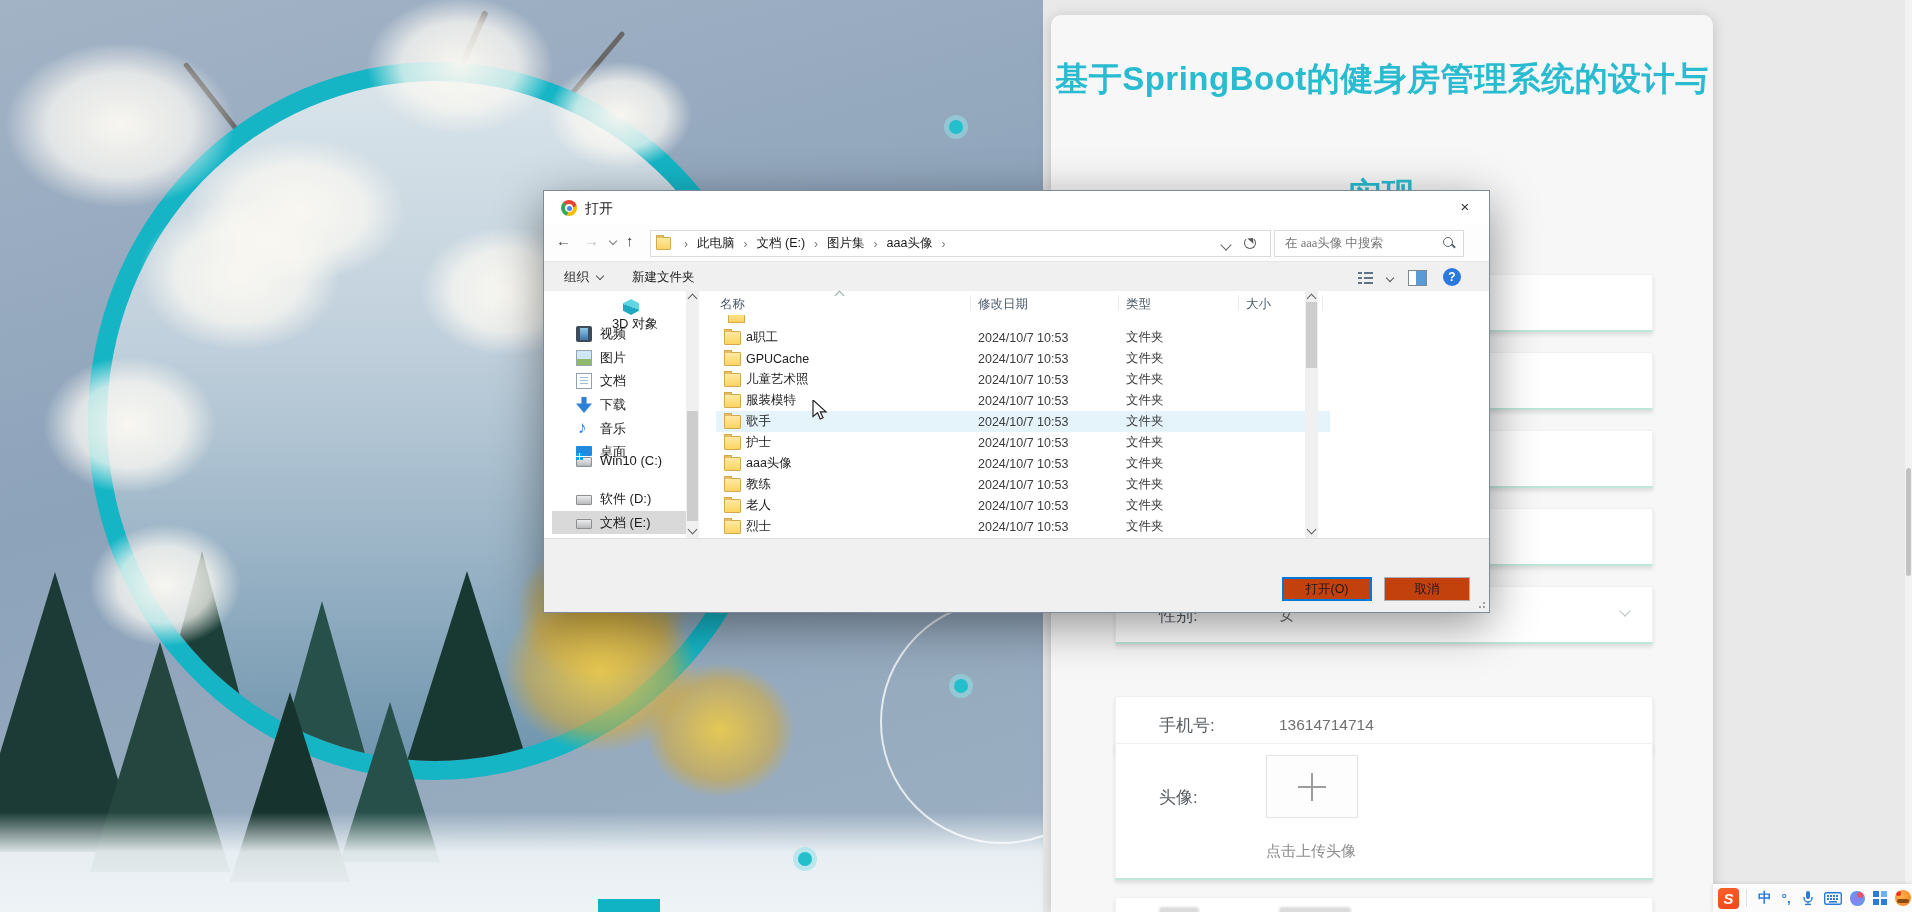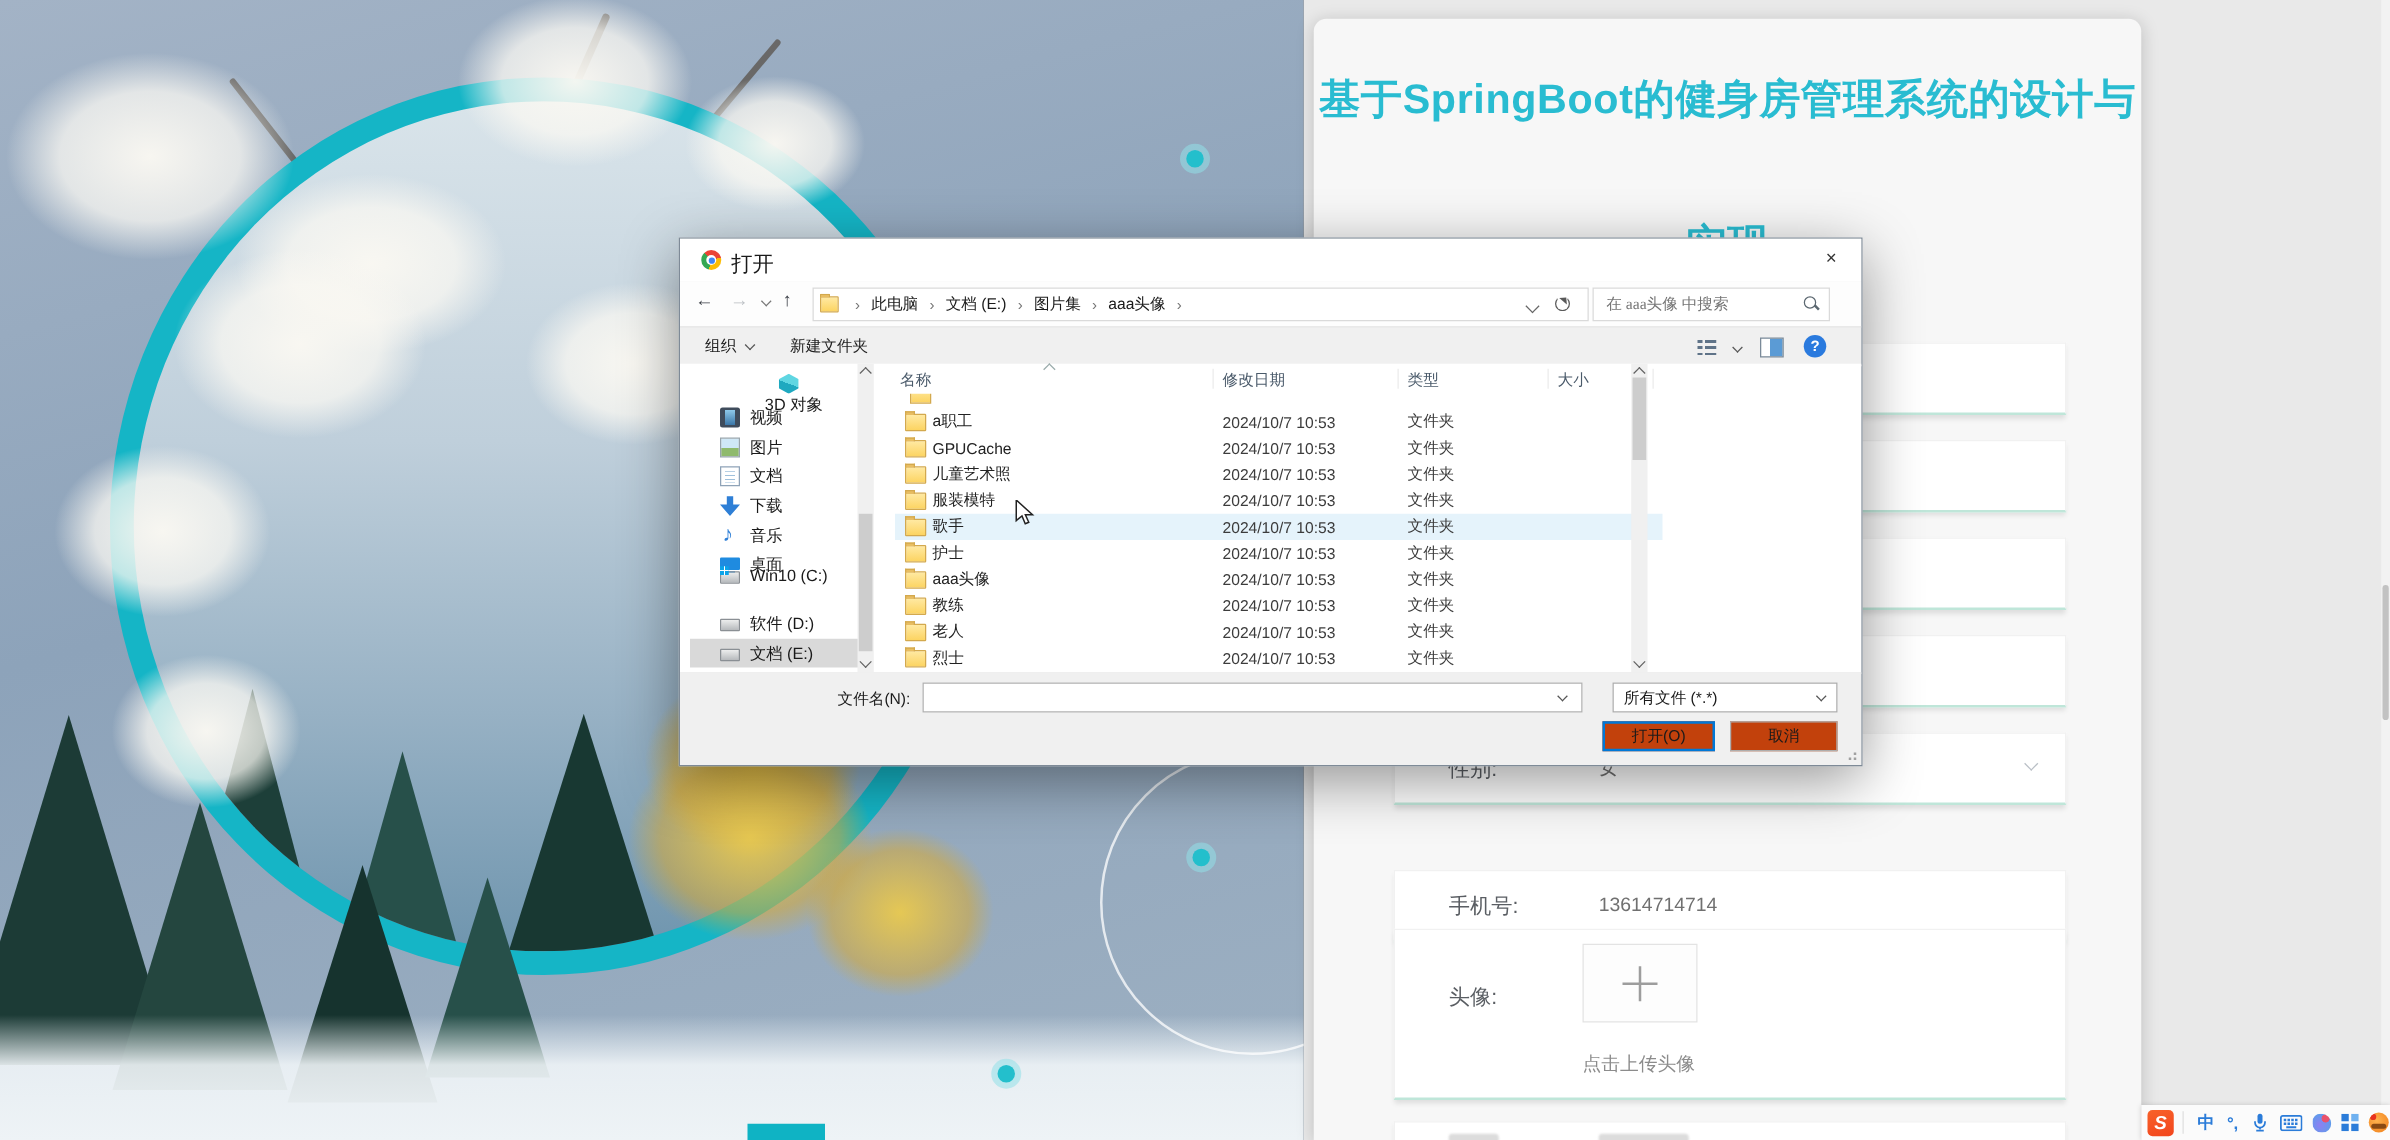--- a/index.html
+++ b/index.html
@@ -57,21 +57,21 @@
   
   #dialog{position:absolute;left:543px;top:190px;width:945px;height:421px;background:#f0f0f0;
     border:1px solid #7e8a97;box-shadow:0 12px 45px rgba(0,0,0,.42);z-index:10;font-size:12.5px;color:#1a1a1a;}
   #dlg-titlebar{position:absolute;left:0;top:0;width:100%;height:34px;background:#fff;}
   #chrome-icon{position:absolute;left:17px;top:9px;width:16px;height:16px;border-radius:50%;
     background:conic-gradient(from -45deg,#ea4335 0 120deg,#fbbc05 0 240deg,#34a853 0 360deg);}
   #chrome-icon::before{content:"";position:absolute;left:4px;top:4px;right:4px;bottom:4px;
     background:#fff;border-radius:50%;}
   #chrome-icon::after{content:"";position:absolute;left:5.5px;top:5.5px;right:5.5px;bottom:5.5px;
     background:#4285f4;border-radius:50%;}
-  #dlg-title{position:absolute;left:41px;top:9px;font-size:17px;}
+  #dlg-title{position:absolute;left:41px;top:9px;font-size:14px;}
   #dlg-close{position:absolute;right:12px;top:5px;width:24px;height:22px;text-align:center;
     line-height:22px;font-size:15px;color:#333;cursor:default;}
   #dlg-nav{position:absolute;left:0;top:34px;width:100%;height:36px;background:#fdfdfd;}
   .nav-arrow{position:absolute;top:7px;font-size:15px;}
   #addr-bar{position:absolute;left:82px;top:5px;width:643px;height:25px;background:#fff;
     border:1px solid #dadada;display:flex;align-items:center;}
   .addr-folder{width:13px;height:11px;margin:0 6px 0 5px;flex:none;position:relative;
     background:linear-gradient(180deg,#ffe9a2,#fcd462);border:1px solid #d3a94e;border-radius:1px;}
   .addr-folder::before{content:"";position:absolute;left:-1px;top:-3px;width:6px;height:2px;
     background:#e8bd62;border:1px solid #d3a94e;border-bottom:none;border-radius:1px 1px 0 0;}
@@ -468,29 +468,20 @@
             </div>
         </div>
       </div>
       <div id="list-scroll">
         <span class="sb-arrow" style="top:4px;transform:rotate(-135deg);"></span>
         <div id="list-thumb"></div>
         <span class="sb-arrow" style="bottom:5px;transform:rotate(45deg);"></span>
       </div>
     </div>
 
-    <div id="dlg-footer">
-      <span id="fname-label">文件名(N):</span>
-      <input id="fname-input" value="" style="">
-      <span class="chev" id="fname-chev"></span>
-      <div id="ftype-box">
-        <span>所有文件 (*.*)</span>
-        <span class="chev" id="ftype-chev"></span>
-      </div>
-    </div>
     <div class="btn" id="btn-open">打开(O)</div>
     <div class="btn" id="btn-cancel">取消</div>
     <div id="grip"></div>
   </div>
 
   <svg id="cursor" width="19" height="22" viewBox="0 0 19 22">
     <polygon points="1,0 1,16.5 5.6,12.8 8.2,19 11,17.8 8.3,11.8 14,11.8" fill="#fff" stroke="#222" stroke-width="1.2"></polygon>
   </svg>
 
   <div id="tray">

